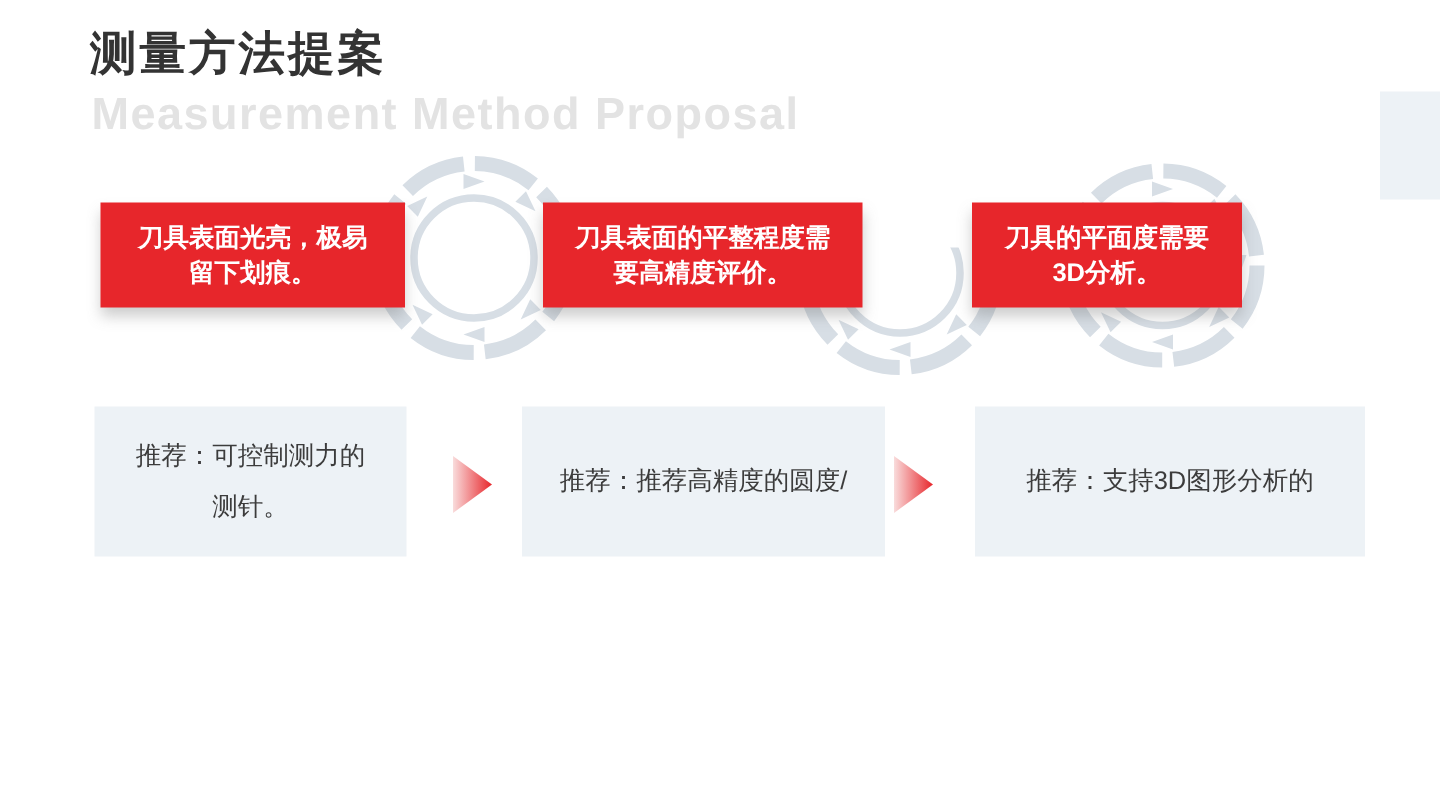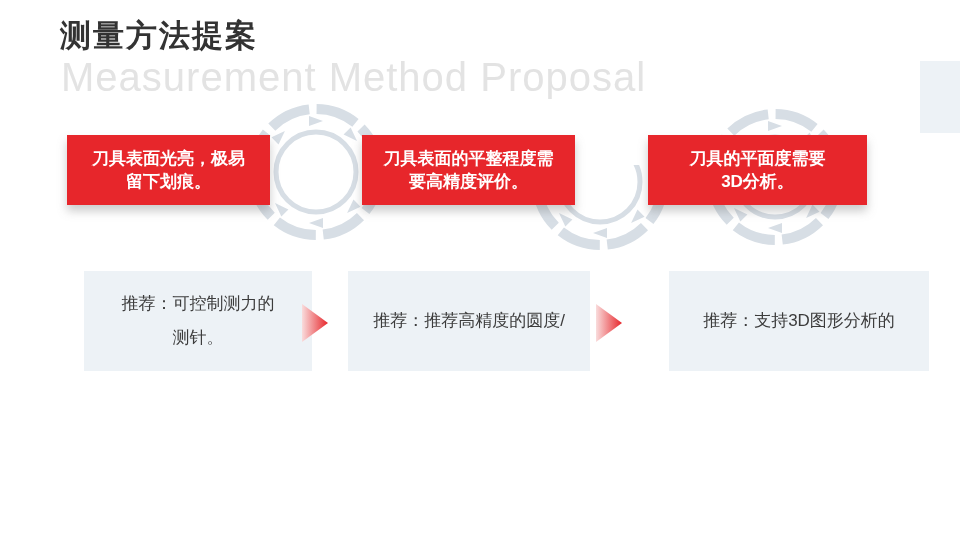--- a/index.html
+++ b/index.html
@@ -12,21 +12,21 @@
   .slide { position: relative; width: 960px; height: 540px; background:#ffffff; }
 
   
   .title {
     position: absolute; left: 60px; top: 14px;
     font-size: 31px; font-weight: 800; color: #333333;
     letter-spacing: 2px; line-height: 44px;
   }
   .subtitle {
     position: absolute; left: 61px; top: 57px;
-    font-size: 40px; font-weight: 400; color: #e3e3e3;
+    font-size: 30px; font-weight: 700; color: #e3e3e3;
     letter-spacing: 1px; line-height: 40px; white-space: nowrap;
   }
 
   
   .side-accent {
     position: absolute; left: 920px; top: 61px;
     width: 40px; height: 72px; background: #edf2f6;
   }
 
   
@@ -43,33 +43,33 @@
   .problem-box {
     position: absolute; top: 135px; height: 70px;
     background: #e7262b; color: #ffffff;
     display: flex; flex-direction: column; justify-content: center; align-items: center;
     font-size: 17px; font-weight: 700; line-height: 23px;
     text-align: center; z-index: 2;
     box-shadow: 0 6px 9px rgba(110,110,110,0.35);
   }
   .problem-1 { left: 67px;  width: 203px; }
   .problem-2 { left: 362px; width: 213px; }
-  .problem-3 { left: 648px; width: 219px; }
+  .problem-3 { left: 648px; width: 180px; }
 
   
   .rec-box {
     position: absolute; top: 271px; height: 100px;
     background: #edf2f6; color: #3c3c3c;
     display: flex; flex-direction: column; justify-content: center; align-items: center;
     font-size: 17px; font-weight: 400; line-height: 34px;
     text-align: center; z-index: 2;
   }
-  .rec-1 { left: 84px;  width: 228px; text-align: center; }
+  .rec-1 { left: 63px;  width: 208px; text-align: center; }
   .rec-2 { left: 348px; width: 242px; }
-  .rec-3 { left: 650px; width: 260px; margin-left: 19px; }
+  .rec-3 { left: 650px; width: 260px; }
 
   
   .flow-arrow { position: absolute; top: 304px; width: 26px; height: 38px; z-index: 2; }
   .flow-arrow-1 { left: 302px; }
   .flow-arrow-2 { left: 596px; }
 </style>
 </head>
 <body>
 
 <div class="slide">

